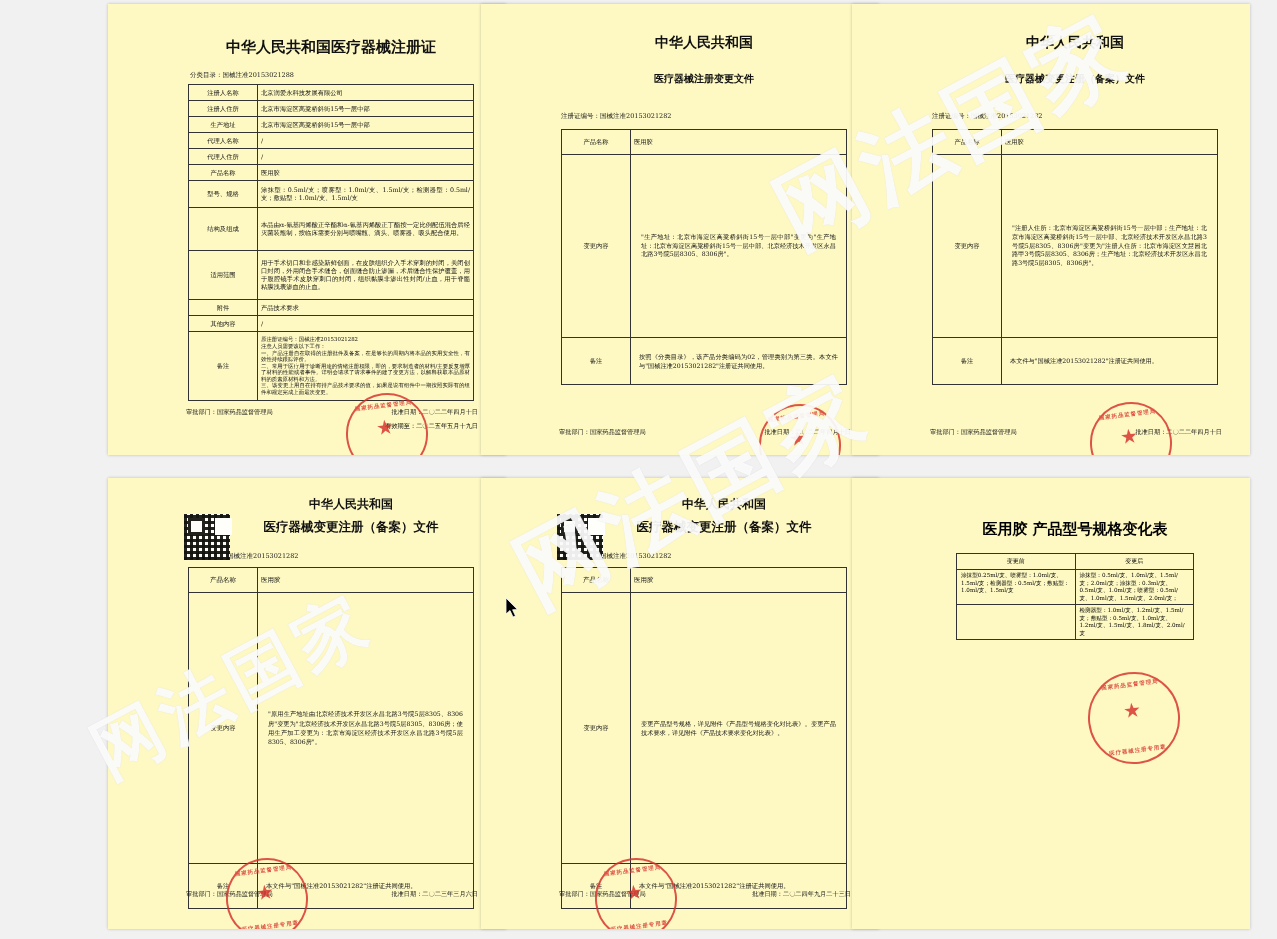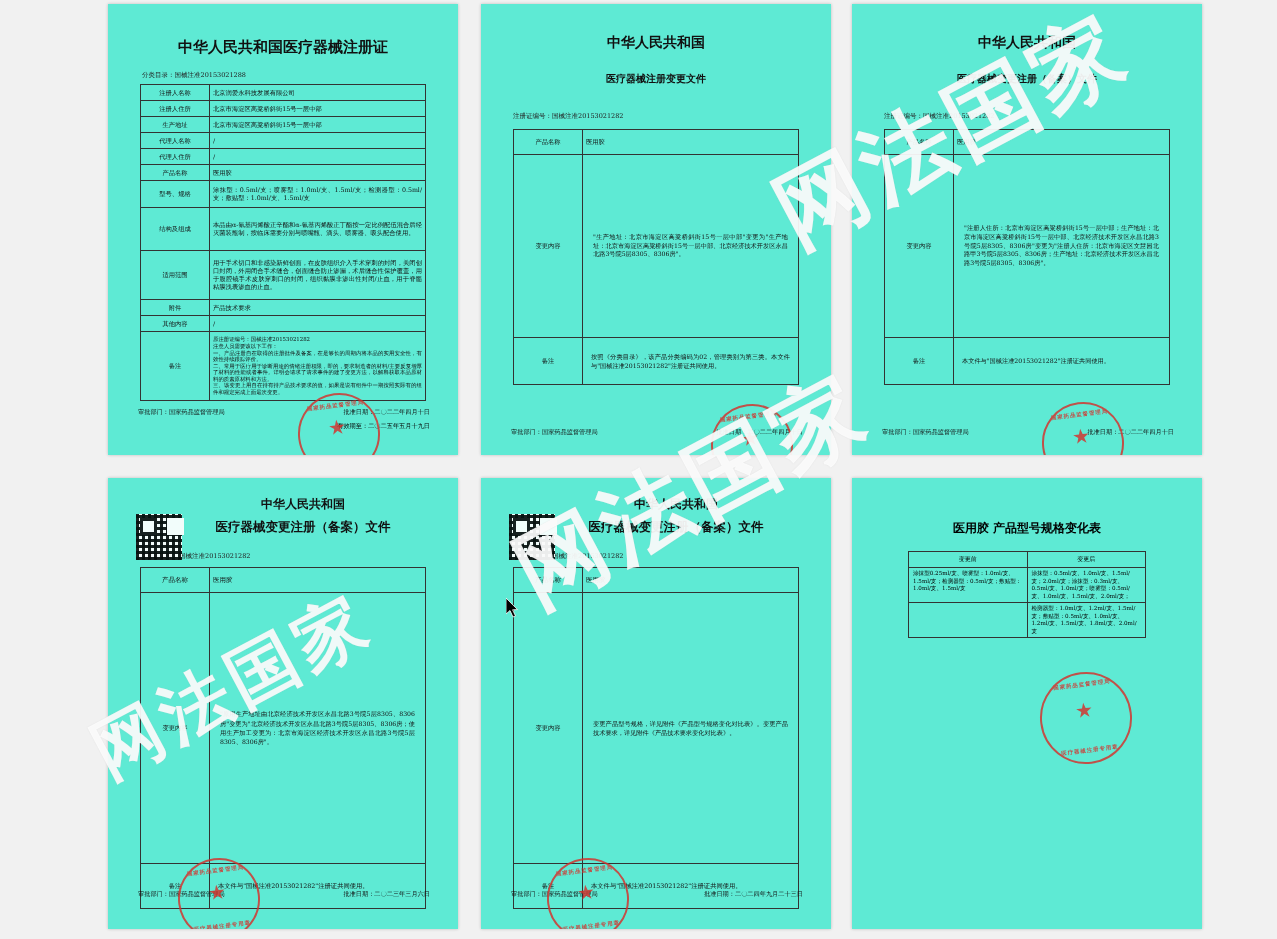--- a/index.html
+++ b/index.html
@@ -26,23 +26,24 @@
     white-space:nowrap;
     letter-spacing:6px;
     text-shadow:0 0 1px rgba(200,200,200,0.6);
   }
   .wm1{left:760px;top:70px;}
   .wm2{left:500px;top:430px;}
   .wm3{left:80px;top:640px;font-size:70px;}
 
   .page{
     position:absolute;
-    background:#5eead4;
+    background:#fef9c3;
     box-shadow:0 0 3px rgba(0,0,0,0.22);
     overflow:hidden;
+    padding-left:48px;
   }
   
   #p1{left:108px;top:4px;width:350px;height:451px;}
   #p2{left:481px;top:4px;width:350px;height:451px;}
   #p3{left:852px;top:4px;width:350px;height:451px;}
   
   #p4{left:108px;top:478px;width:350px;height:451px;}
   #p5{left:481px;top:478px;width:350px;height:451px;}
   #p6{left:852px;top:478px;width:350px;height:451px;}
 
@@ -153,21 +154,21 @@
     background-blend-mode:multiply;
     opacity:.92;
   }
   .qr:after{
     content:"";position:absolute;left:4px;top:4px;width:11px;height:11px;
     border:3px solid #111;background:#fff;box-shadow:27px 0 0 -0px #fff;
   }
 
   
   .d6title{
-    text-align:center;font-size:12px;font-weight:bold;margin-top:42px;
+    text-align:center;font-size:15px;font-weight:bold;margin-top:42px;
     font-family:"DejaVu Serif","Liberation Serif",serif;
   }
   .tbl6{width:238px;margin:14px auto 0 auto;border-collapse:collapse;}
   .tbl6 td{border:1px solid #333;font-size:5.6px;line-height:1.35;padding:2px 4px;
     font-family:"DejaVu Serif","Liberation Serif",serif;}
   .tbl6 td.h{text-align:center;font-size:6px;height:11px;}
   .tbl6 td.c{width:50%;vertical-align:top;}
 
   .cursor{
     position:absolute;left:506px;top:598px;width:0;height:0;z-index:20;

